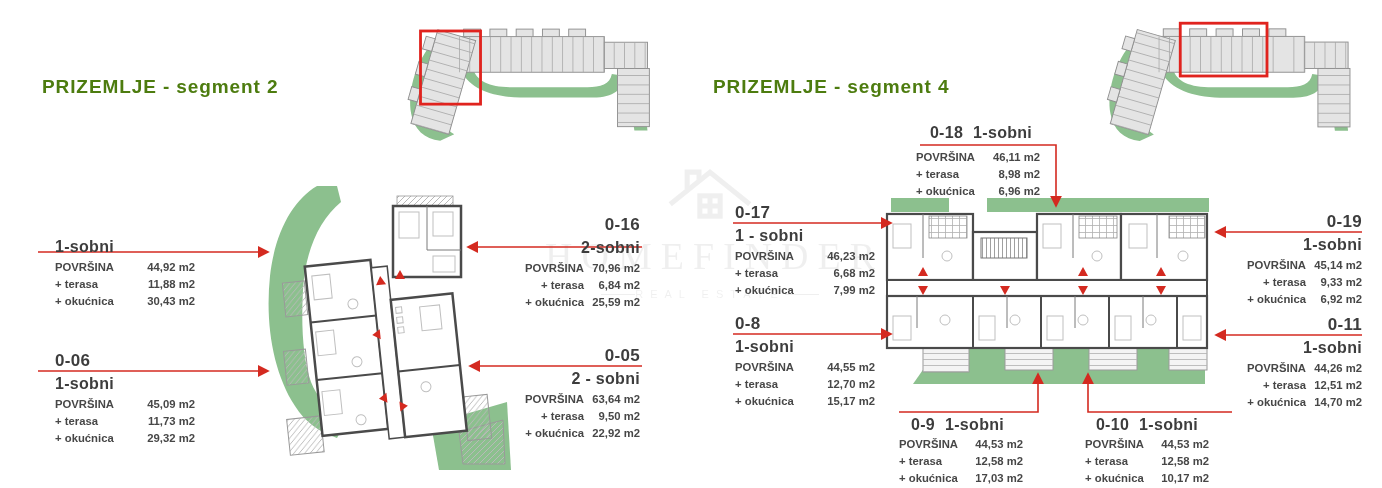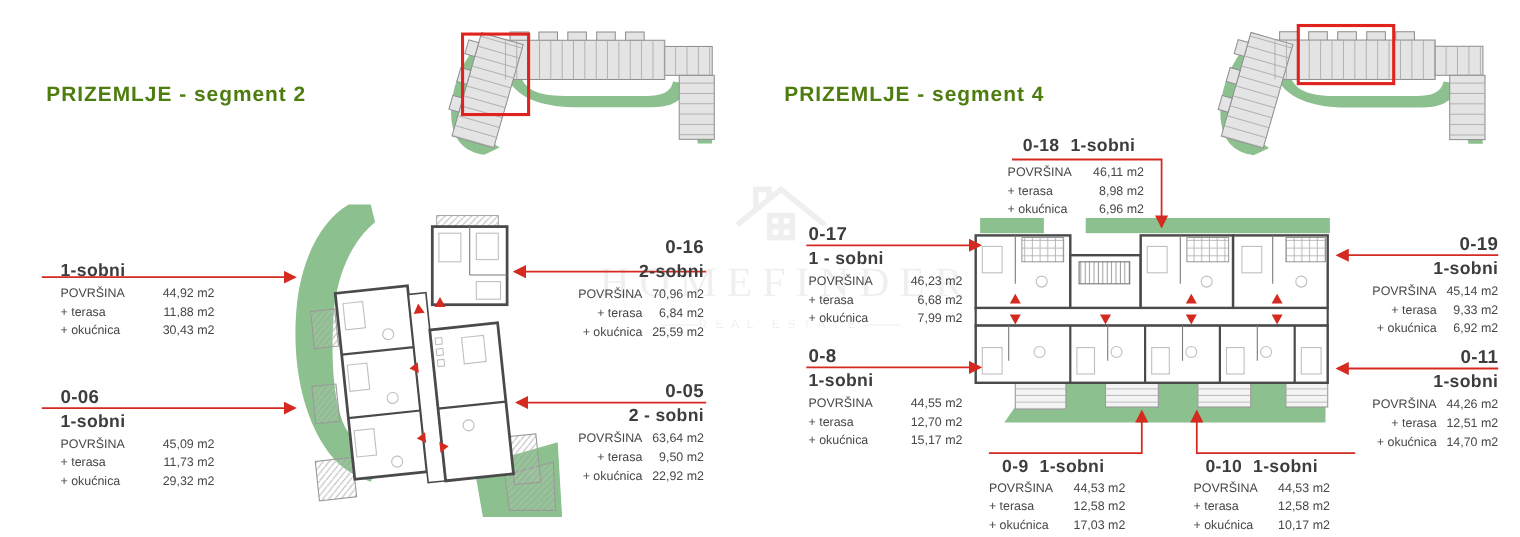--- a/index.html
+++ b/index.html
@@ -3,21 +3,21 @@
 <meta charset="utf-8">
 <style>
   html,body{margin:0;padding:0;background:#fff;}
   body{font-family:"Liberation Sans",sans-serif;}
   .canvas{position:relative;width:1382px;height:488px;background:#fff;overflow:hidden;}
   .abs{position:absolute;}
   .sect-title{position:absolute;font-size:19px;font-weight:600;color:#4d7c0f;letter-spacing:.9px;white-space:nowrap;z-index:4;}
   .unit{position:absolute;color:#3d3d3d;z-index:4;}
   .unit .uid{font-size:17px;line-height:18px;font-weight:700;letter-spacing:.3px;}
   .unit .utype{font-size:16px;line-height:17px;font-weight:700;letter-spacing:.3px;margin-top:5px;}
-  .unit .rows{margin-top:6px;display:grid;grid-template-columns:82px 58px;row-gap:4px;font-size:11.3px;line-height:13px;color:#474747;}
+  .unit .rows{margin-top:6px;display:grid;grid-template-columns:82px 58px;row-gap:4px;font-size:11.3px;line-height:13px;color:#474747;font-weight:bold;}
   .unit .val{text-align:right;}
   .unit.right{text-align:right;}
   .unit.right .rows{justify-content:end;grid-template-columns:78px 56px;}
   .unit .titleline{display:flex;gap:10px;font-size:16px;line-height:18px;font-weight:700;letter-spacing:.3px;}
   .unit.center .titleline{justify-content:center;}
   .unit .rows.tight{grid-template-columns:72px 52px;margin-top:4px;}
   .watermark{position:absolute;left:545px;top:162px;width:330px;text-align:center;opacity:.06;z-index:1;pointer-events:none;color:#000;}
   .watermark .brand{font-family:"Liberation Serif",serif;font-size:38px;letter-spacing:9px;margin-top:2px;white-space:nowrap;}
   .watermark .tagline{font-size:11px;letter-spacing:7px;margin-top:10px;display:flex;align-items:center;justify-content:center;}
   .watermark .dash{display:inline-block;width:34px;height:1px;background:#000;}

